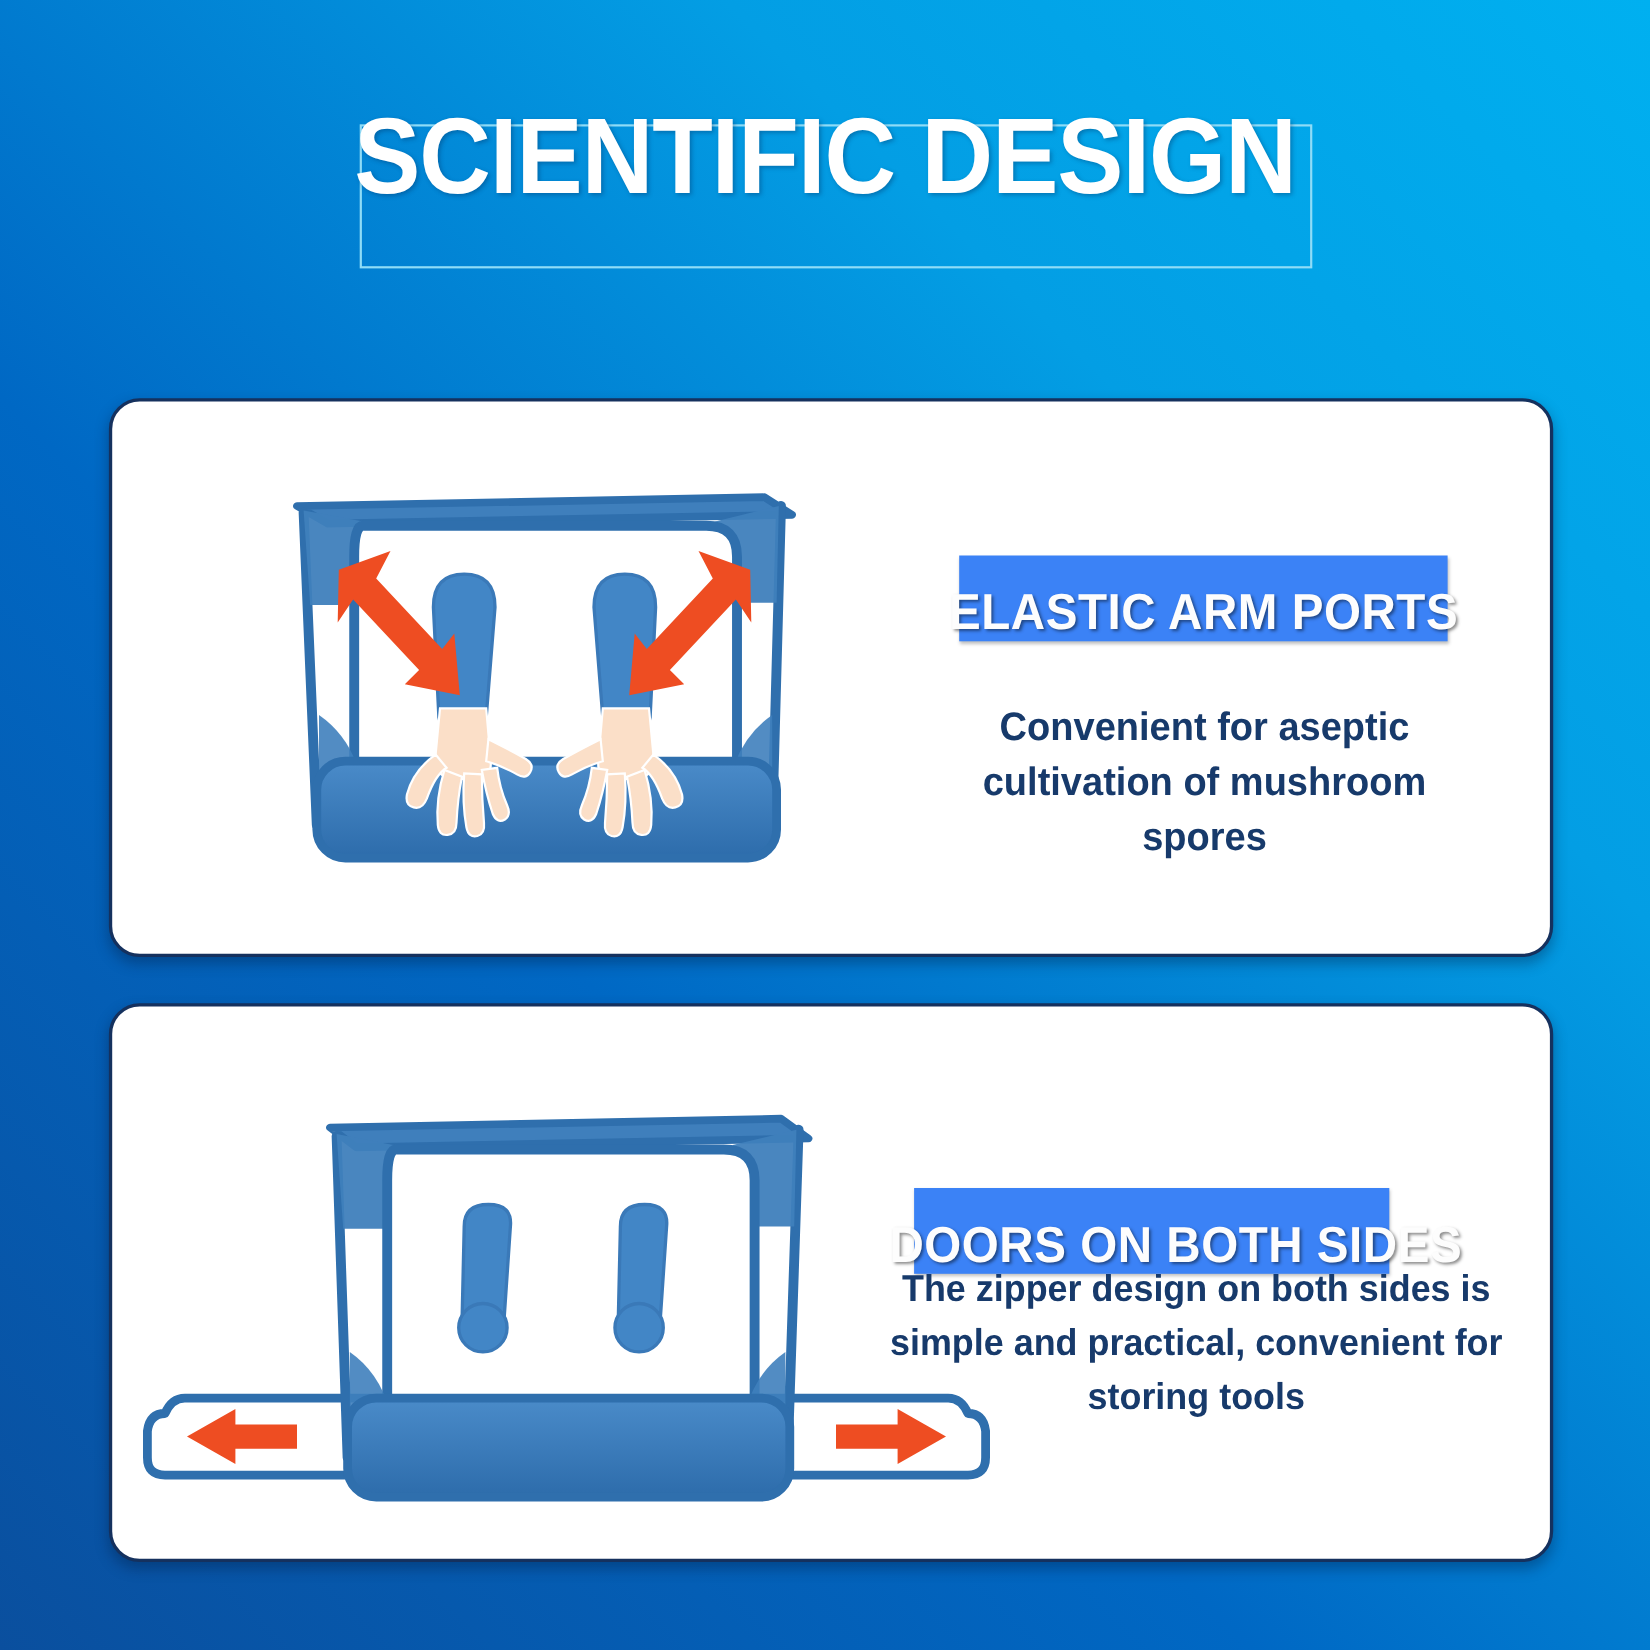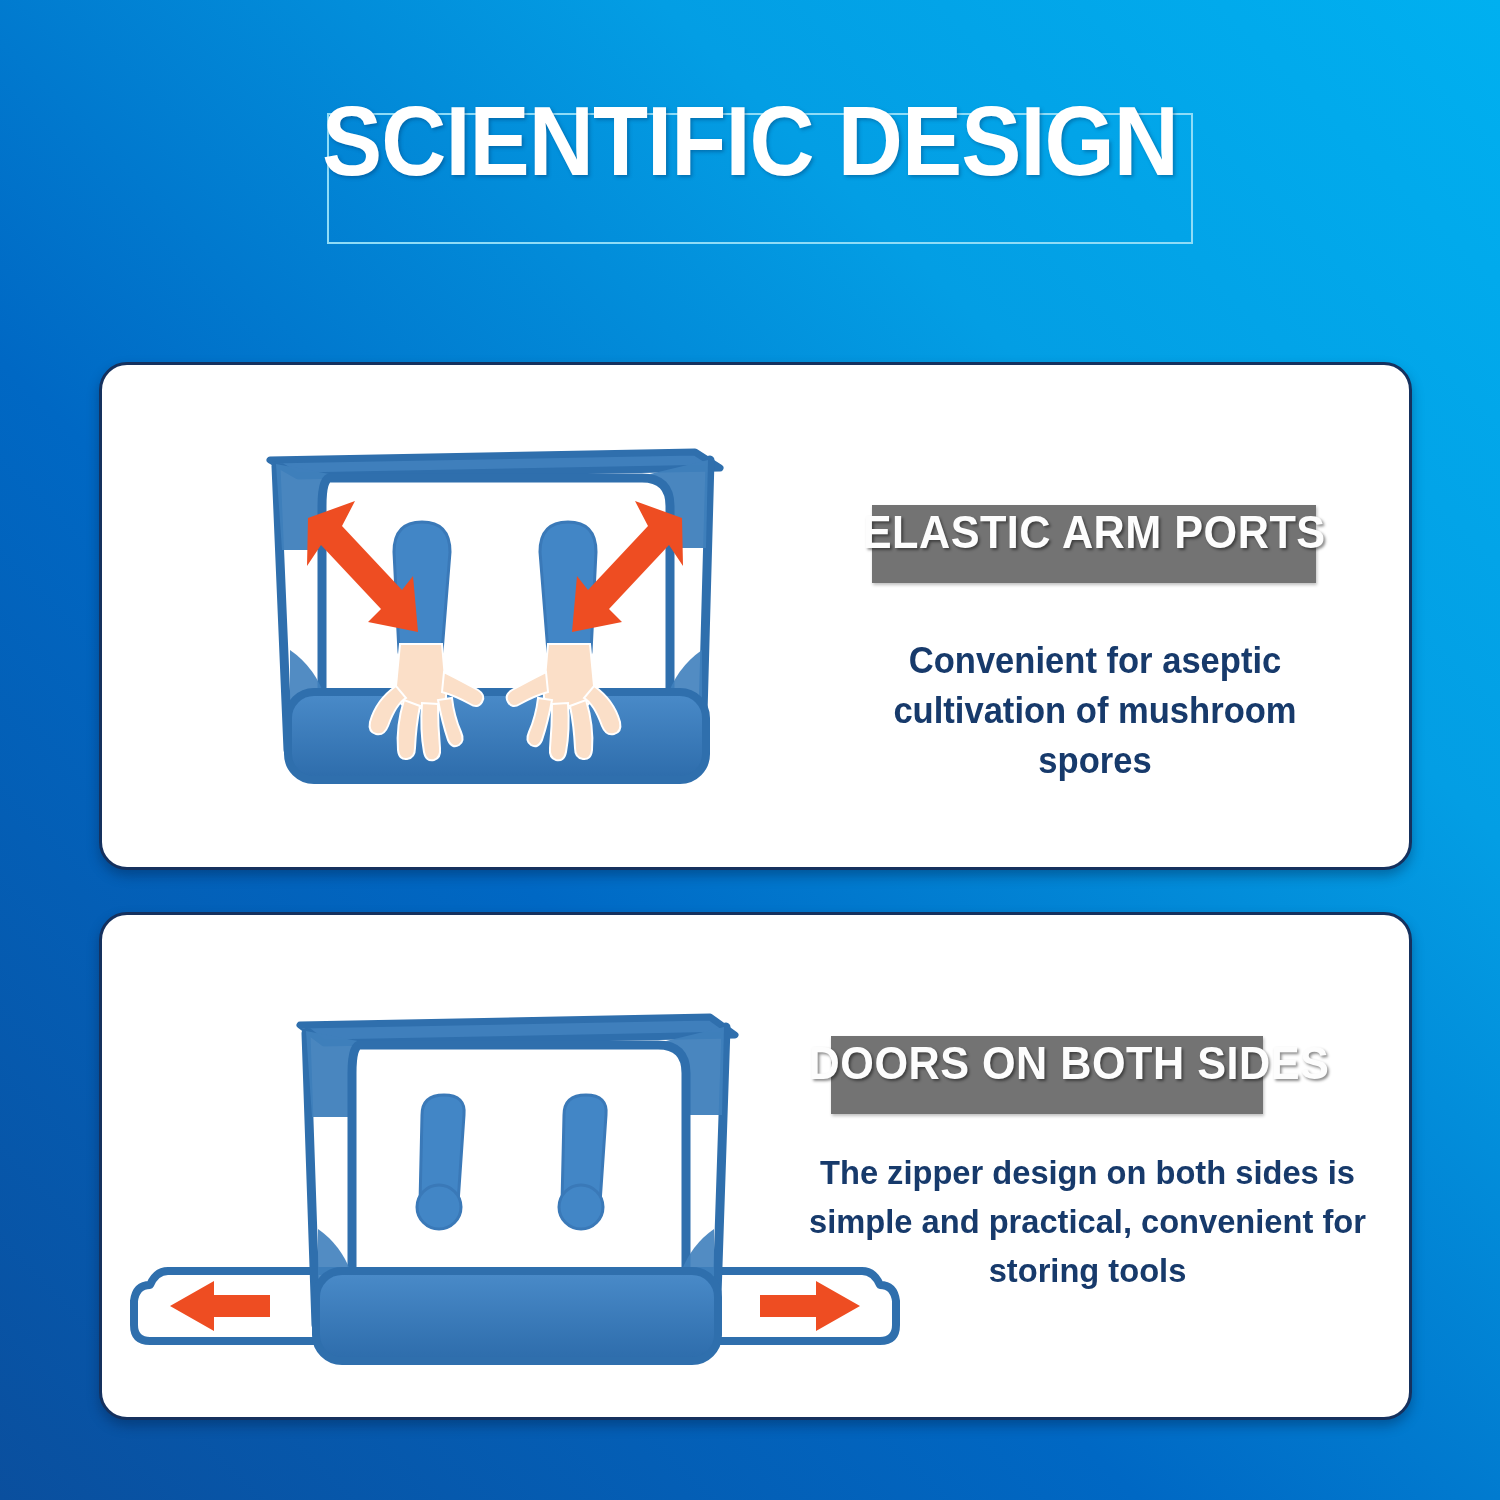--- a/index.html
+++ b/index.html
@@ -39,22 +39,22 @@
     border:3px solid #15315e;
     border-radius:28px;
     box-shadow: 0 6px 12px rgba(0,25,60,0.35);
   }
   #card-1{ left:99px; top:362px;  width:1313px; height:508px; }
   #card-2{ left:99px; top:912px;  width:1313px; height:508px; }
 
   .card-illustration{ position:absolute; left:0; top:0; }
 
   .head-bar{
-    background:#737373;
-    display:flex; align-items:flex-start; justify-content:center;
+    background:#3b82f6;
+    display:flex; align-items:flex-end; justify-content:center;
     box-shadow: 1px 2px 3px rgba(0,0,0,0.25);
   }
   .head-bar span{
     color:#fdfdfd;
     font-family:"Liberation Sans Narrow","Liberation Sans",sans-serif;
     font-weight:bold;
     letter-spacing:0.5px;
     transform:scaleX(0.94);
     white-space:nowrap;
     text-shadow: 2px 2px 3px rgba(0,0,0,0.45);
@@ -66,21 +66,21 @@
     text-align:center;
     transform:scaleX(0.96);
   }
 
   
   #head-bar-1{ left:872px; top:505px; width:444px; height:78px; position:absolute; }
   #head-bar-1 span{ font-size:46px; }
   #copy-1{ left:860px; top:636px; width:470px; position:absolute; font-size:36px; line-height:50px; }
 
   
-  #head-bar-2{ left:831px; top:1036px; width:432px; height:78px; position:absolute;padding-left:43px; }
+  #head-bar-2{ left:831px; top:1080px; width:432px; height:78px; position:absolute;padding-left:43px; }
   #head-bar-2 span{ font-size:46px; }
   #copy-2{ left:770px; top:1148px; width:635px; position:absolute; font-size:34px; line-height:49px; }
 </style>
 </head>
 <body>
 
 <div class="title-frame"></div>
 <div class="title-text">SCIENTIFIC DESIGN</div>
 
 <div class="card" id="card-1"></div>

